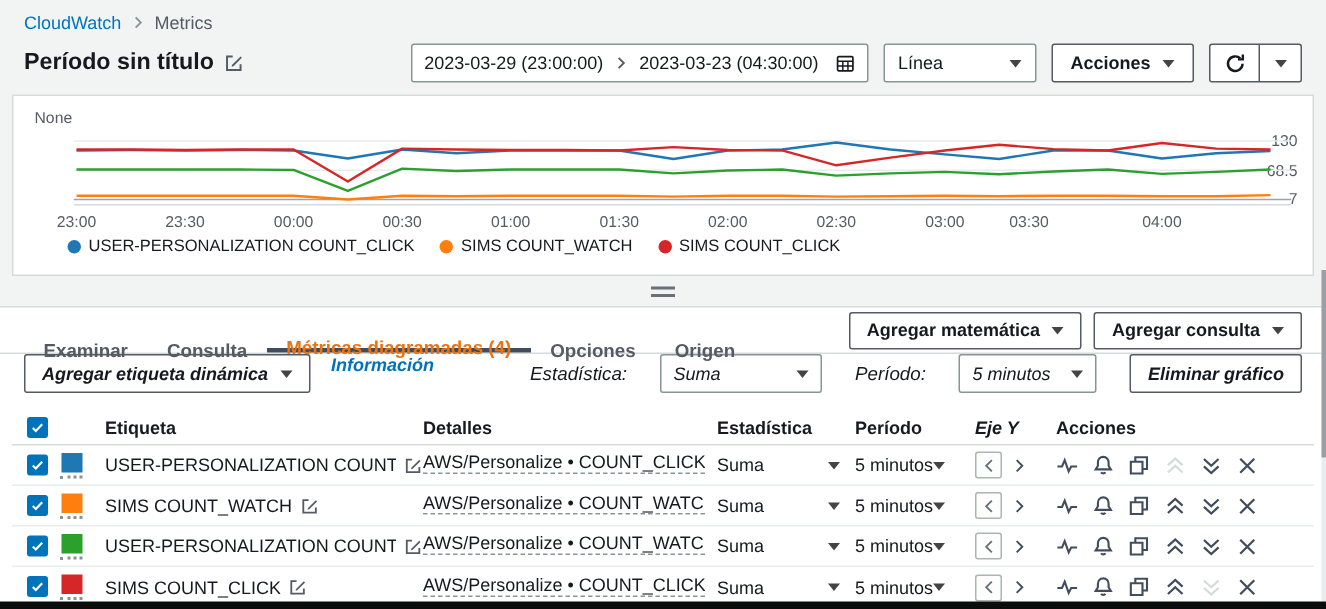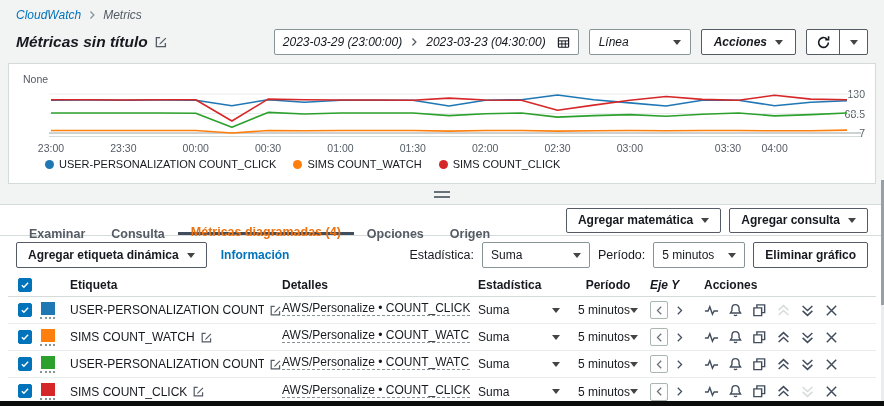--- a/index.html
+++ b/index.html
@@ -1,21 +1,21 @@
 <!DOCTYPE html>
 <html><head>
 <meta charset="utf-8">
 <style>
   * { margin:0; padding:0; box-sizing:border-box; }
   html,body { width:884px; height:406px; overflow:hidden; }
   body { font-family:"Liberation Sans", sans-serif; background:#f2f3f3; color:#16191f; }
   .page { position:relative; width:884px; height:406px; overflow:hidden; }
 
   
-  .topbar { padding:7px 16px 0;font-style:italic; }
+  .topbar { padding:7px 16px 0; }
   .breadcrumb { display:flex; align-items:center; font-size:12px; height:16px; gap:6px; }
   .breadcrumb a { color:#0073bb; text-decoration:none; cursor:pointer; }
   .breadcrumb .crumb-current { color:#545b64; }
   .chev-ic { width:10px; height:10px; }
   .title-row { display:flex; align-items:center; margin-top:5px; height:28px; }
   .page-title { font-size:15.5px; font-weight:bold; }
   .edit-ic { width:14px; height:14px; margin-left:6px; cursor:pointer; flex:none; }
   .top-controls { margin-left:auto; display:flex; align-items:stretch; gap:10px; height:26px; }
   .ctl { background:#fff; border:1px solid #879596; border-radius:2px; display:flex; align-items:center; font-size:12px; }
   .date-box { padding:0 8px; gap:7px; }
@@ -46,42 +46,42 @@
 
   
   .panel { background:#fff; border-top:1px solid #d5dbdb; height:204px; }
   .tabs-row { display:flex; align-items:stretch; height:31px; border-bottom:1px solid #d5dbdb; padding-left:16px; position:relative; }
   .tab { display:flex; align-items:center; padding:0 13px; font-size:12.5px; font-weight:bold; color:#545b64; cursor:pointer; position:relative; }
   .tab + .tab::before { content:""; position:absolute; left:0; top:8px; bottom:8px; width:1px; background:#d5dbdb; }
   .tab.active { color:#ec7211; border-bottom:3px solid #414d5c; }
   .tabs-actions { position:absolute; right:16px; top:0; height:100%; display:flex; align-items:center; gap:8px; }
   .tabs-actions .btn { height:25px; padding:0 11px; }
 
-  .controls-row { display:flex; align-items:center; padding:0 16px; height:38px; }
+  .controls-row { display:flex; align-items:flex-start; padding:0 16px; height:38px;font-style:italic; }
   .dyn-btn { height:26px; padding:0 11px; }
   .info-link { margin-left:14px; font-size:12px; font-weight:bold; color:#0073bb; text-decoration:none; cursor:pointer; }
-  .right-controls { margin-left:auto; display:flex; align-items:center; gap:8px; }
+  .right-controls { margin-left:auto; display:flex; align-items:center; gap:22px; }
   .ctl-label { font-size:12.5px; color:#16191f; }
   .mini-select { height:26px; padding:0 8px; justify-content:space-between; cursor:pointer; }
   .stat-select { width:108px; }
   .period-select { width:92px; }
   .del-btn { height:26px; padding:0 11px; }
 
   
   .mtable { margin:0 8px; font-size:12px; }
   .trow, .thead { display:flex; align-items:center; }
   .thead { height:23px; border-bottom:1px solid #d5dbdb; font-weight:bold; color:#16191f; }
   .trow { height:27px; border-bottom:1px solid #eaeded; }
   .trow:last-child { border-bottom:none; }
   .col-check { width:32px; padding-left:10px; flex:none; }
   .col-swatch { width:30px; flex:none; }
   .col-label { width:212px; flex:none; display:flex; align-items:center; overflow:hidden; }
   .col-details { width:196px; flex:none; overflow:hidden; }
   .col-stat { width:92px; flex:none; display:flex; align-items:center; justify-content:space-between; padding-right:10px; cursor:pointer; }
-  .col-period { width:80px; flex:none; display:flex; align-items:center; justify-content:center; padding-right:4px; cursor:pointer; }
+  .col-period { width:80px; flex:none; display:flex; align-items:center; justify-content:flex-start; padding-right:4px; cursor:pointer; }
   .col-axis { width:54px; flex:none; display:flex; align-items:center; gap:2px;font-style:italic; }
   .col-actions { flex:1; display:flex; align-items:center; gap:9px; }
   .checkbox { width:14px; height:14px; border-radius:2px; background:#0073bb; border:1px solid #0073bb; display:inline-flex; align-items:center; justify-content:center; cursor:pointer; }
   .checkbox svg { width:10px; height:10px; }
   .swatch-wrap { display:inline-flex; flex-direction:column; align-items:center; cursor:pointer; }
   .swatch { width:14px; height:13px; }
   .swatch-dash { width:15px; border-bottom:2px dotted #879596; margin-top:2px; }
   .lbl { white-space:nowrap; overflow:hidden; }
   .row-edit-ic { width:13px; height:13px; margin-left:5px; flex:none; cursor:pointer; }
   .details-text { display:inline-block; max-width:188px; white-space:nowrap; overflow:hidden; border-bottom:1px dashed #879596; cursor:help; }
@@ -105,21 +105,21 @@
 
   <div class="topbar">
     <div class="breadcrumb">
       <a>CloudWatch</a>
       <svg class="chev-ic" viewBox="0 0 16 16">
           <path d="M5.5 2.5l5.5 5.5-5.5 5.5" fill="none" stroke="#879596" stroke-width="2"></path>
         </svg>
       <span class="crumb-current">Metrics</span>
     </div>
     <div class="title-row">
-      <span class="page-title">Métricas sin título</span>
+      <span class="page-title">Período sin título</span>
       <svg class="edit-ic" viewBox="0 0 16 16">
           <path d="M13 9v4.3H2.7V3H7" fill="none" stroke="#545b64" stroke-width="1.5"></path>
           <path d="M6.6 9.4l6.4-6.4 1 1-6.4 6.4-1.4.4z" fill="#545b64"></path>
         </svg>
       <div class="top-controls">
         <div class="ctl date-box">
           <span>2023-03-29 (23:00:00)</span>
           <svg class="chev-ic" viewBox="0 0 16 16">
               <path d="M5.5 2.5l5.5 5.5-5.5 5.5" fill="none" stroke="#545b64" stroke-width="2"></path>
             </svg>
@@ -173,21 +173,21 @@
       <div id="xlabels">
           <span style="left: 2px;">23:00</span>
           <span style="left: 74.3636px;">23:30</span>
           <span style="left: 146.727px;">00:00</span>
           <span style="left: 219.091px;">00:30</span>
           <span style="left: 291.455px;">01:00</span>
           <span style="left: 363.818px;">01:30</span>
           <span style="left: 436.182px;">02:00</span>
           <span style="left: 508.545px;">02:30</span>
           <span style="left: 580.909px;">03:00</span>
-          <span style="left: 679px;">03:30</span>
+          <span style="left: 637px;">03:30</span>
           <span style="left: 725.636px;">04:00</span>
         </div>
     </div>
     <div id="legend">
         <span class="lg-item">
           <span class="lg-dot" style="background: rgb(31, 119, 180);"></span>
           <span>USER-PERSONALIZATION COUNT_CLICK</span>
         </span>
         <span class="lg-item">
           <span class="lg-dot" style="background: rgb(255, 127, 14);"></span>

